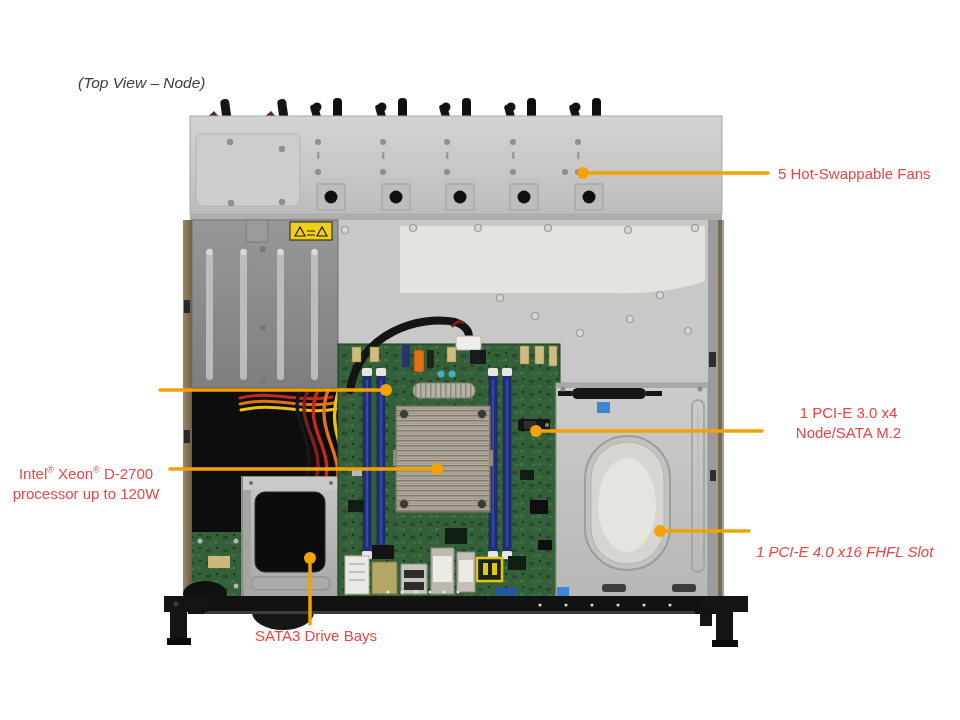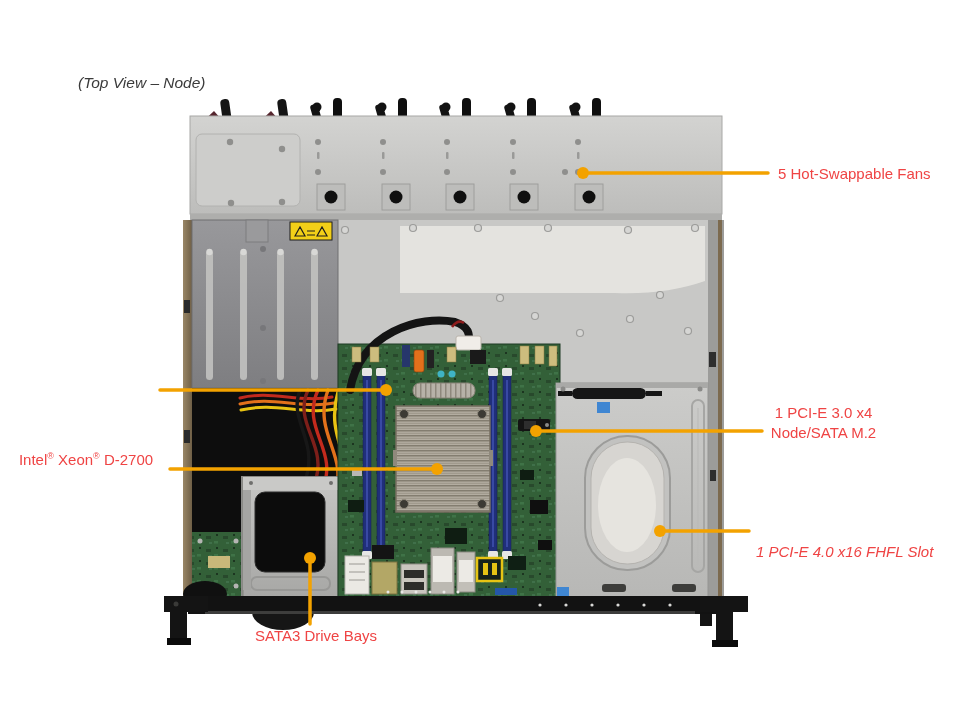--- a/index.html
+++ b/index.html
@@ -447,25 +447,26 @@
         <circle class="callout-dot" cx="310" cy="558" r="6"></circle>
       </g>
     </g>
   </svg>
 
   <div class="lbl nowrap" style="left:778px; top:164px;">
     <span>5 Hot-Swappable Fans</span>
   </div>
 
 
-  <div class="lbl center" style="left:3px; top:450px; width:166px;">
+  <div class="lbl center" style="left:3px; top:464px; width:166px;">
     <span class="nowrap"><span class="inline">Intel</span><sup>®</sup><span class="inline"> Xeon</span><sup>®</sup><span class="inline"> D-2700</span></span>
+    <span>processor up to 120W</span>
   </div>
 
-  <div class="lbl center" style="left:756px; top:403px; width:135px;">
+  <div class="lbl center" style="left:781px; top:403px; width:135px;">
     <span>1 PCI-E 3.0 x4</span>
     <span>Node/SATA M.2</span>
   </div>
 
   <div class="lbl nowrap" style="left:756px; top:542px;font-style:italic;">
     <span>1 PCI-E 4.0 x16 FHFL Slot</span>
   </div>
 
   <div class="lbl center" style="left:240px; top:626px; width:152px;">
     <span>SATA3 Drive Bays</span>

